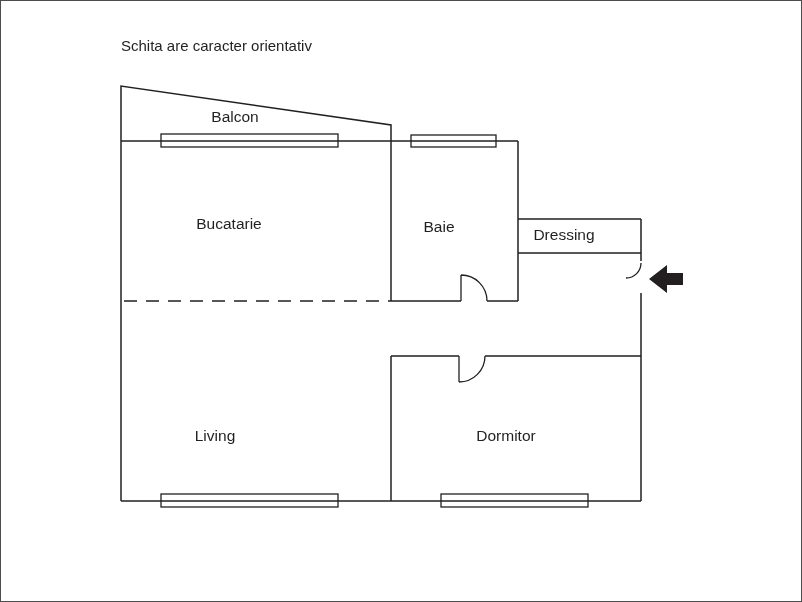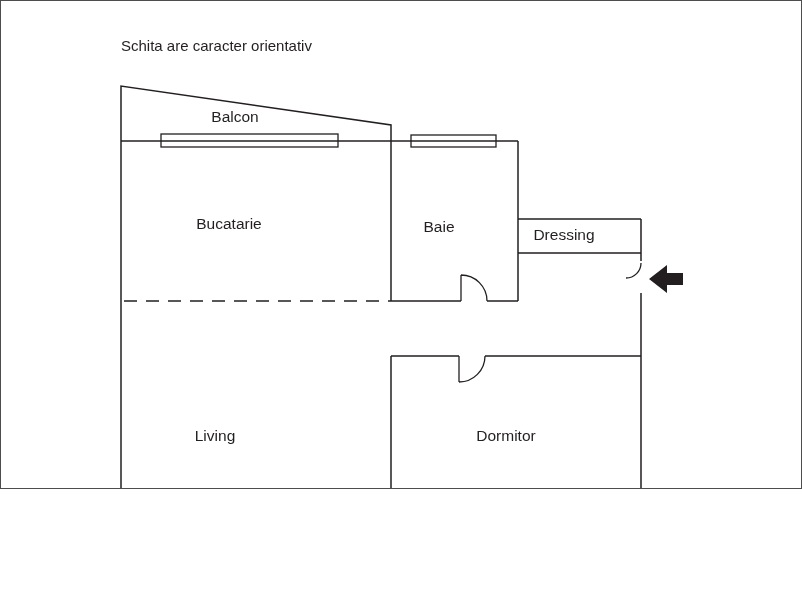--- a/index.html
+++ b/index.html
@@ -3,21 +3,21 @@
 <meta charset="utf-8">
 <style>
   html, body {
     margin: 0;
     padding: 0;
     background: #ffffff;
   }
   #page {
     position: relative;
     width: 802px;
-    height: 489px;
+    height: 602px;
     box-sizing: border-box;
     border: 1px solid #4d4d4d;
     background: #ffffff;
     font-family: "Liberation Sans", sans-serif;
     overflow: hidden;
   }
   #plan-svg {
     position: absolute;
     left: 0;
     top: 0;

